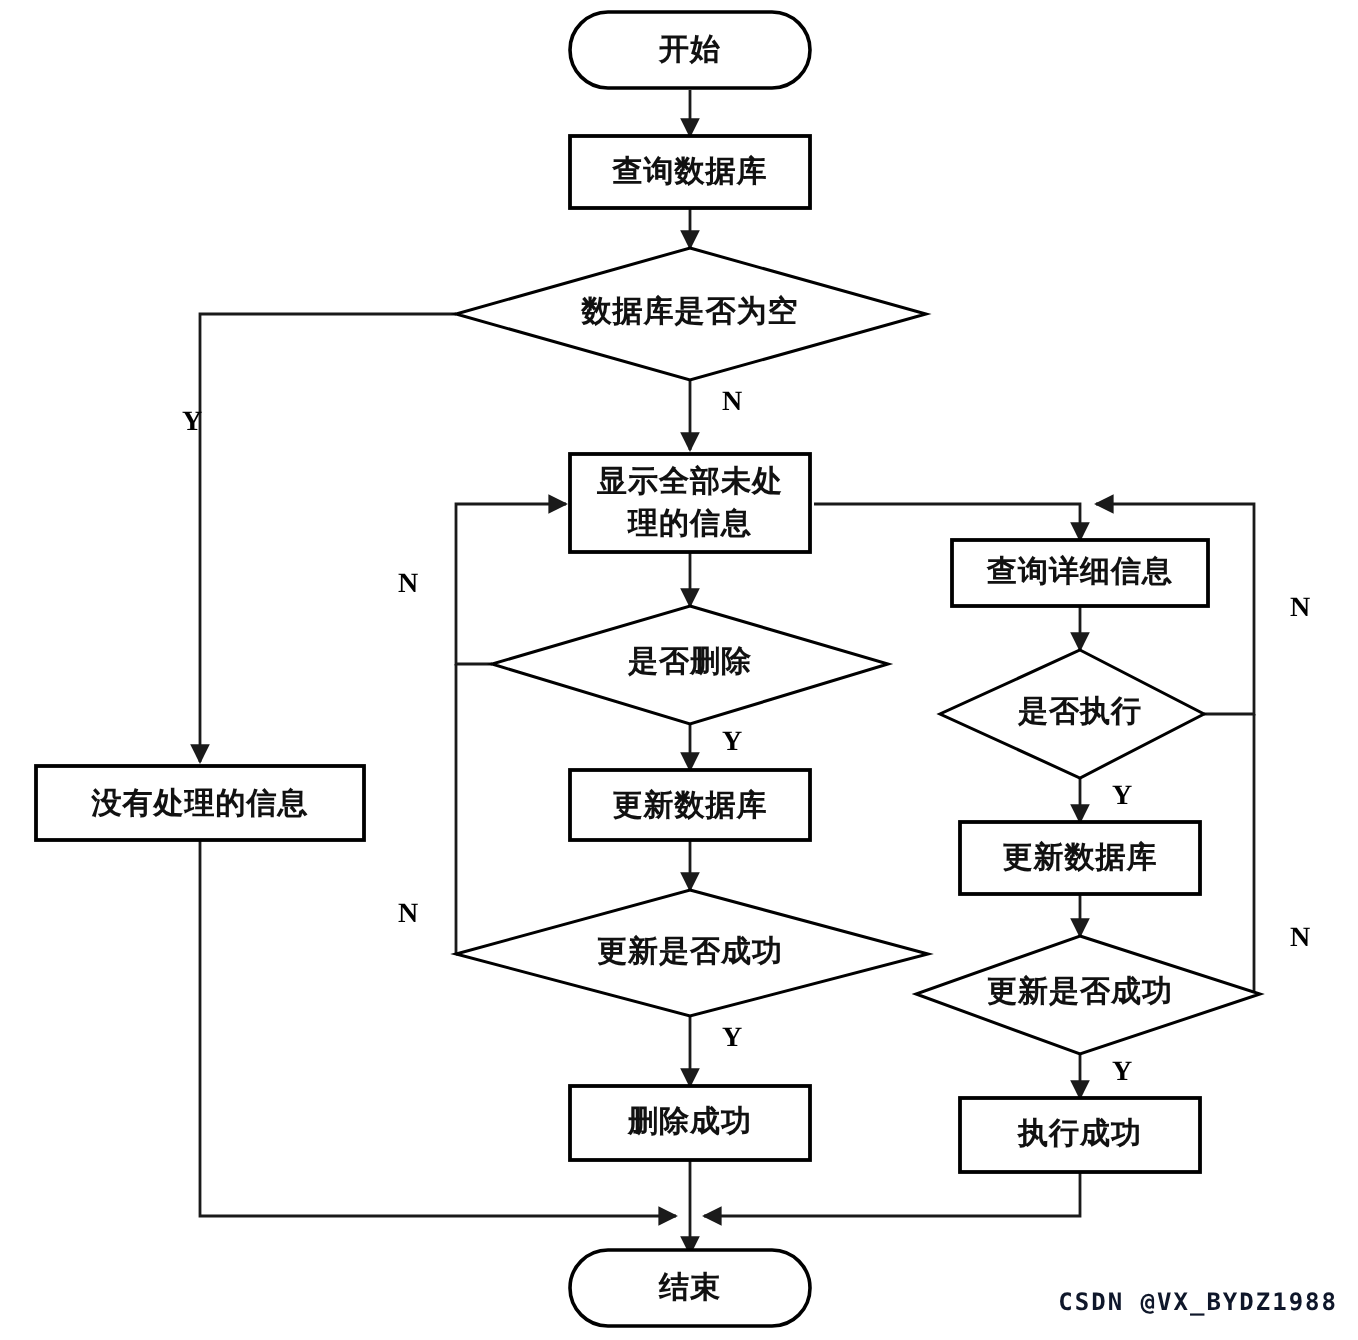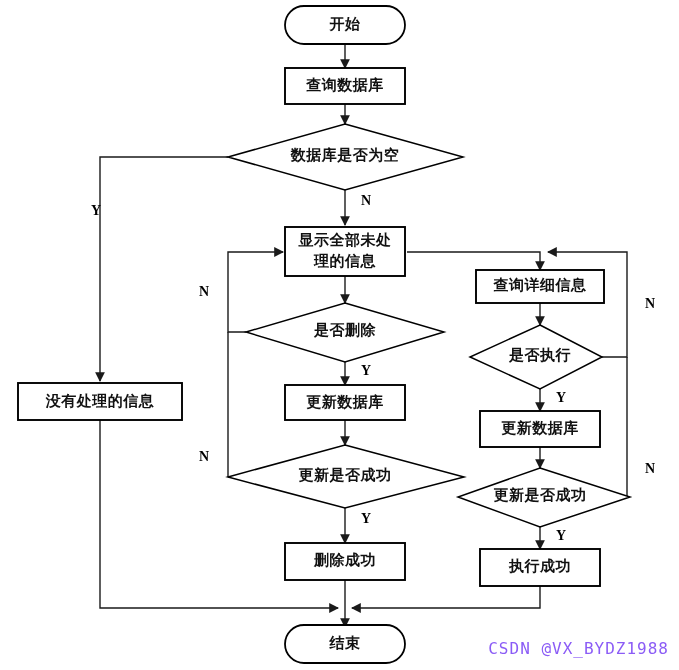--- a/index.html
+++ b/index.html
@@ -59,24 +59,25 @@
     font-weight: 700;
     fill: #000000;
     text-anchor: middle;
     dominant-baseline: middle;
   }
   .watermark {
     position: absolute;
     right: 10px;
     bottom: 12px;
     font-family: "DejaVu Sans Mono", monospace;
-    font-size: 16px;
-    color: #8b5cf6;
+    font-size: 12px;
+    color: #0f172a;
     letter-spacing: 1px;
     user-select: none;
+    font-weight: bold;
   }
 </style>
 </head>
 <body>
 
 <div id="flow-root">
   <svg id="flow-svg" viewBox="0 0 679 670" xmlns="http://www.w3.org/2000/svg">
     <defs>
       <marker id="arrow" viewBox="0 0 10 10" refX="9" refY="5" markerWidth="7" markerHeight="7" orient="auto-start-reverse">
         <path d="M 0 0 L 10 5 L 0 10 z" fill="#1a1a1a"></path>

